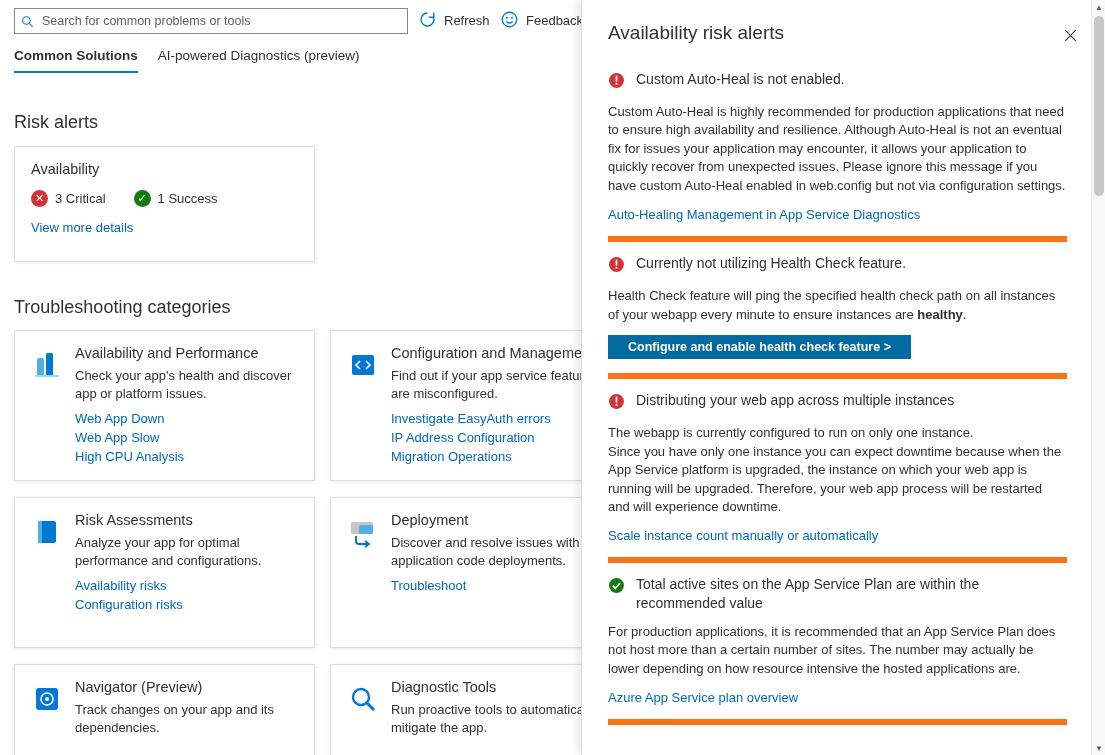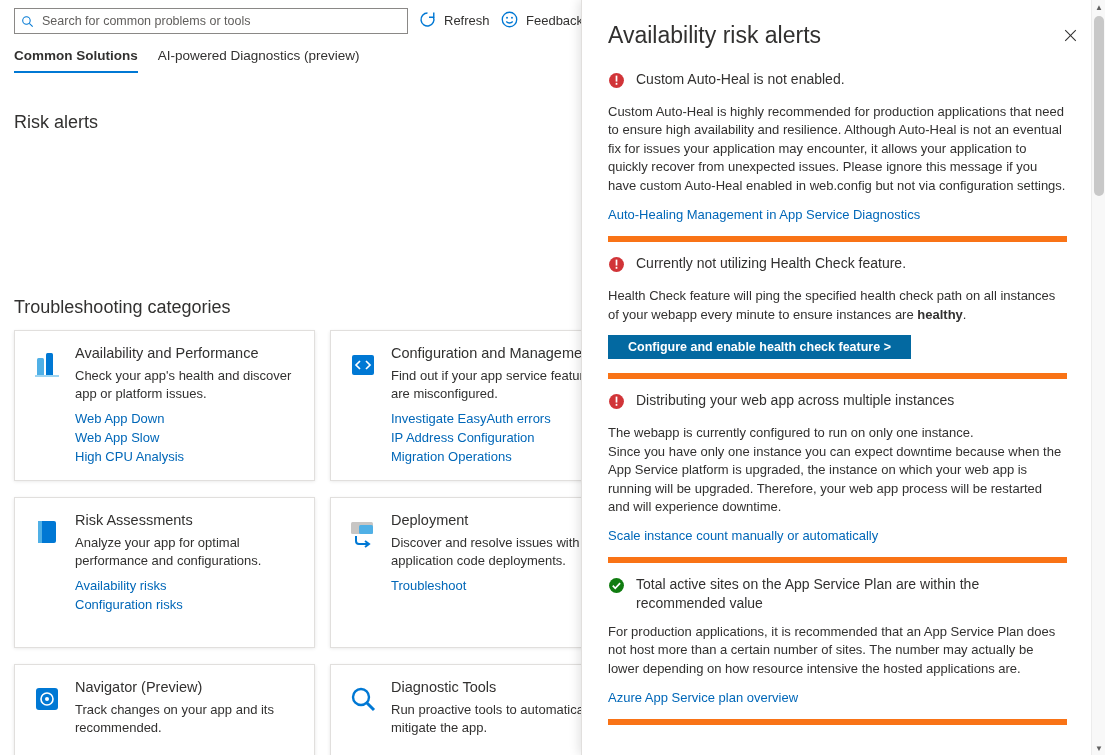--- a/index.html
+++ b/index.html
@@ -80,21 +80,21 @@
   .cat .links a { display:block; font-size: 13px; color:#0067b8; line-height: 1.45; text-decoration:none; }
   .cat-icon { position:absolute; left: 16px; top: 18px; width: 32px; height: 32px; }
 
   
   .panel {
     position: absolute; right: 0; top: 0; width: 524px; height: 755px;
     background: #fff; border-left: 1px solid #e1dfdd;
     box-shadow: -2px 0 10px rgba(0,0,0,.12);
   }
   .panel-head { position: relative; height: 64px; }
-  .panel-title { position:absolute; left: 26px; top: 22px; font-size: 23px; color:#323130; }
+  .panel-title { position:absolute; left: 26px; top: 22px; font-size: 19px; color:#323130; }
   .panel-close {
     position:absolute; right: 22px; top: 22px; width: 26px; height: 26px;
     display:flex; align-items:center; justify-content:center; cursor:pointer;
     font-size: 17px; color:#323130;
   }
   .panel-body { position:absolute; left: 0; top: 64px; right: 14px; bottom: 0; overflow: hidden; padding: 0 24px 0 26px; }
 
   .alert { border-bottom: 6px solid #f97316; padding: 12px 0 14px 0; }
   .alert:first-child { padding-top: 6px; }
   .alert-head { display:flex; align-items:flex-start; gap: 11px; }
@@ -157,20 +157,34 @@
       </div>
     </div>
 
     <div class="tabs">
       <div class="tab active">Common Solutions</div>
       <div class="tab">AI-powered Diagnostics (preview)</div>
     </div>
 
     <div class="h-risk">Risk alerts</div>
 
+    <div class="card" id="availability-card">
+      <div class="av-title">Availability</div>
+      <div class="av-row">
+        <div class="av-item">
+          <span class="badge crit">✕</span>
+          <span>3 Critical</span>
+        </div>
+        <div class="av-item">
+          <span class="badge succ">✓</span>
+          <span>1 Success</span>
+        </div>
+      </div>
+      <div class="av-link link">View more details</div>
+    </div>
 
     <div class="h-cat">Troubleshooting categories</div>
 
     <div class="card cat" id="cat-0">
       <span class="cat-icon">
         <svg width="32" height="32" viewBox="0 0 32 32">
             <rect x="6" y="9" width="7" height="18" rx="1.5" fill="#50b0e6"></rect>
             <rect x="15" y="4" width="7" height="23" rx="1.5" fill="#0078d4"></rect>
             <path d="M4 27h24" stroke="#9ed5f2" stroke-width="2"></path>
           </svg>
@@ -237,21 +251,21 @@
 
     <div class="card cat" id="cat-6">
       <span class="cat-icon">
         <svg width="32" height="32" viewBox="0 0 32 32">
             <rect x="5" y="5" width="22" height="22" rx="3" fill="#0078d4"></rect>
             <circle cx="16" cy="16" r="6" fill="none" stroke="#fff" stroke-width="1.6"></circle>
             <circle cx="16" cy="16" r="2" fill="#fff"></circle>
           </svg>
       </span>
       <h3>Navigator (Preview)</h3>
-      <p>Track changes on your app and its recommended.</p>
+      <p>Track changes on your app and its dependencies.</p>
     </div>
 
     <div class="card cat" id="cat-7">
       <span class="cat-icon">
         <svg width="32" height="32" viewBox="0 0 32 32">
             <circle cx="14" cy="14" r="8" fill="none" stroke="#0078d4" stroke-width="2.4"></circle>
             <line x1="20" y1="20" x2="27" y2="27" stroke="#0078d4" stroke-width="3"></line>
           </svg>
       </span>
       <h3>Diagnostic Tools</h3>

